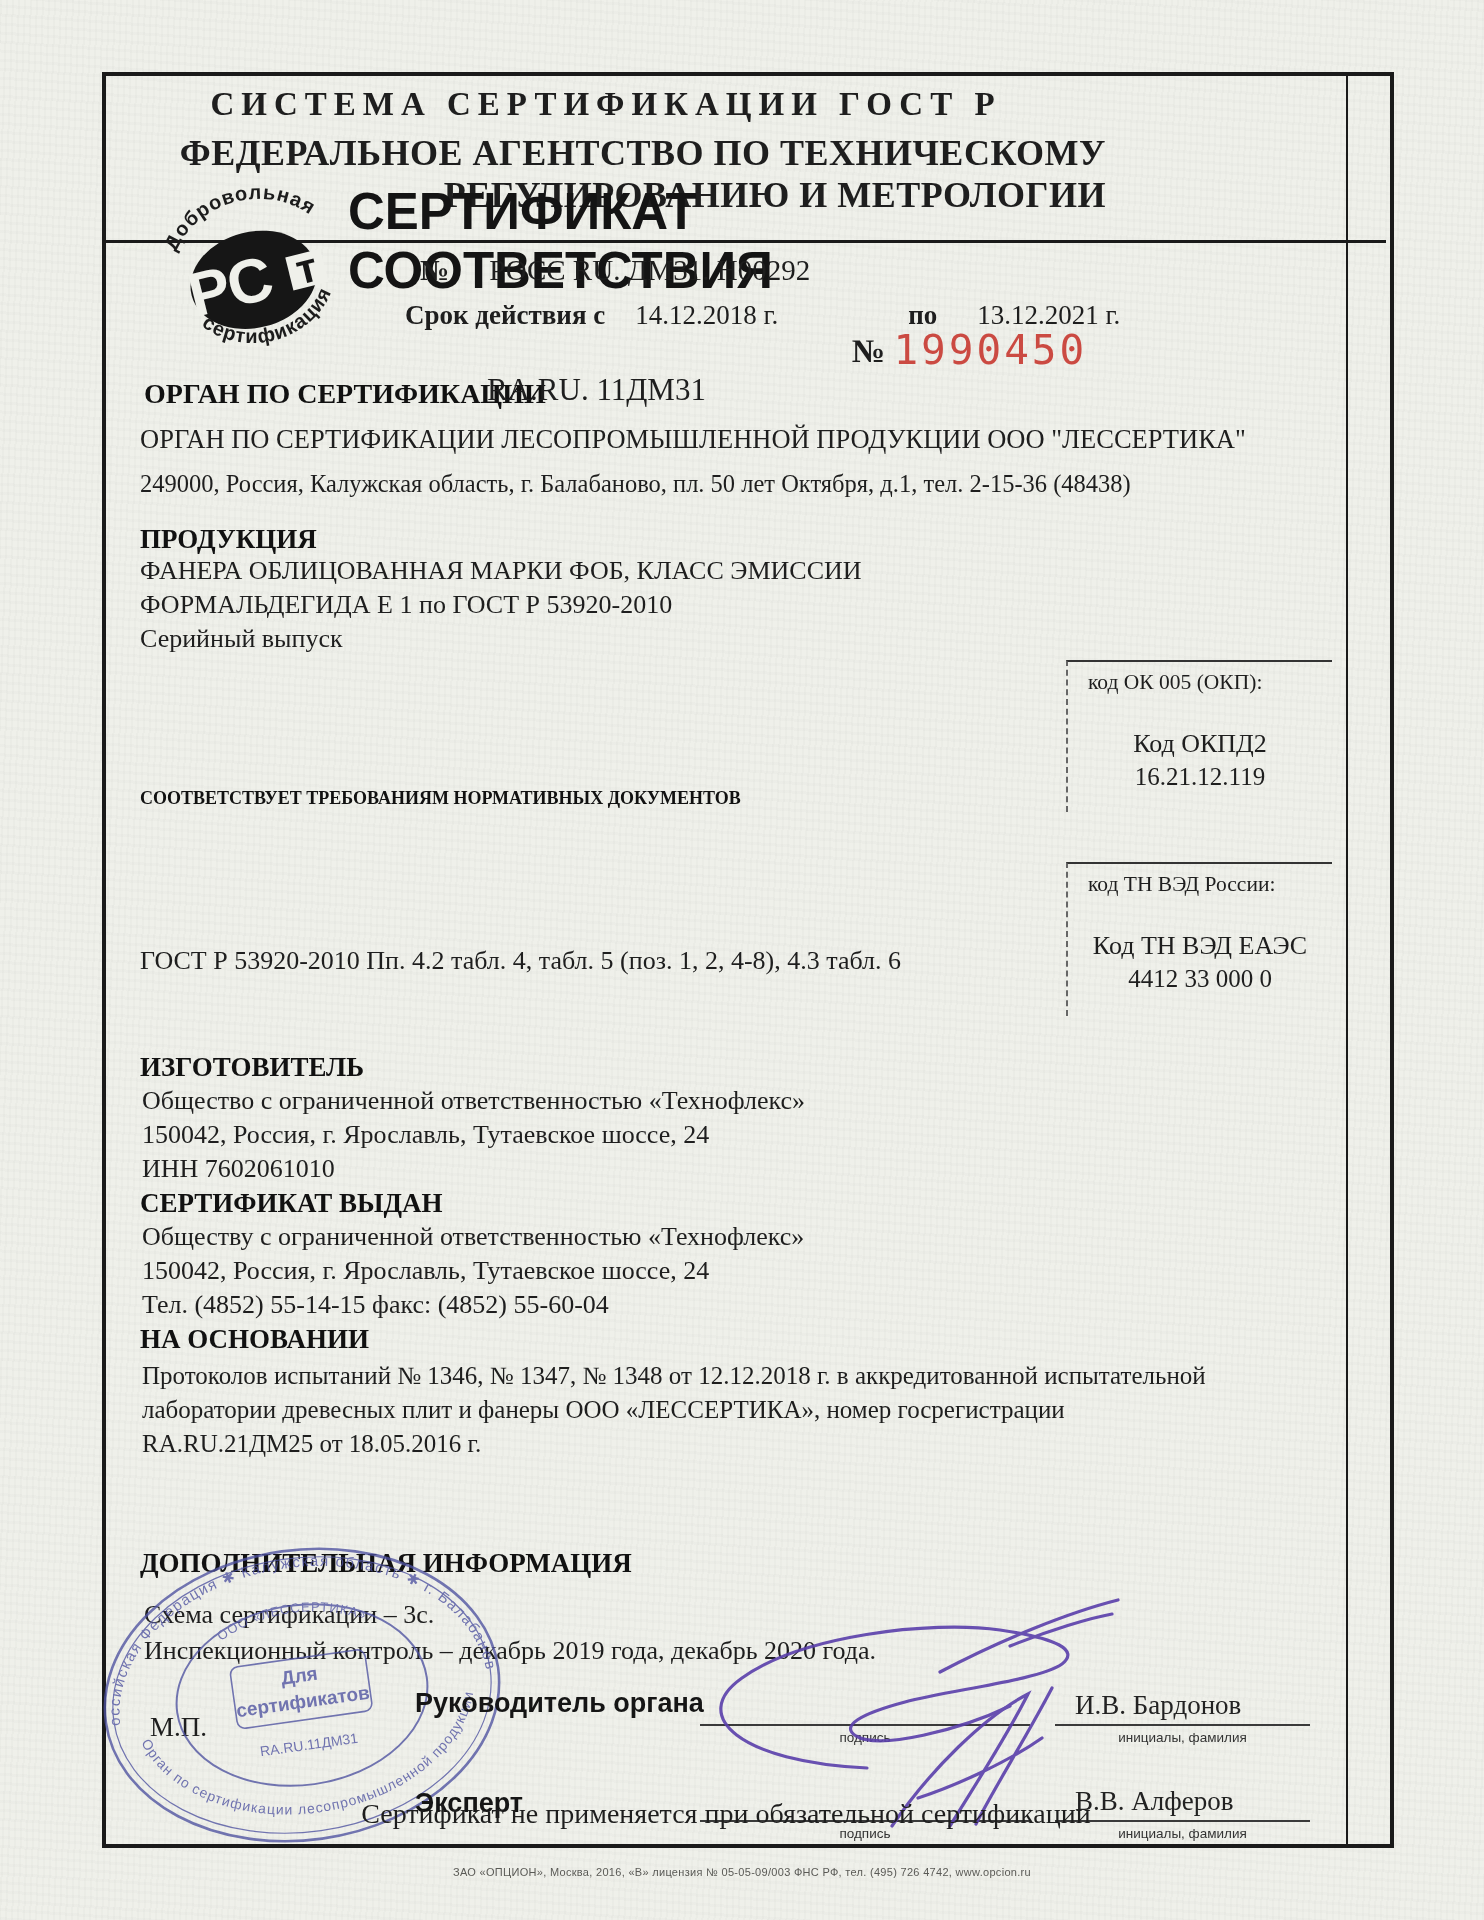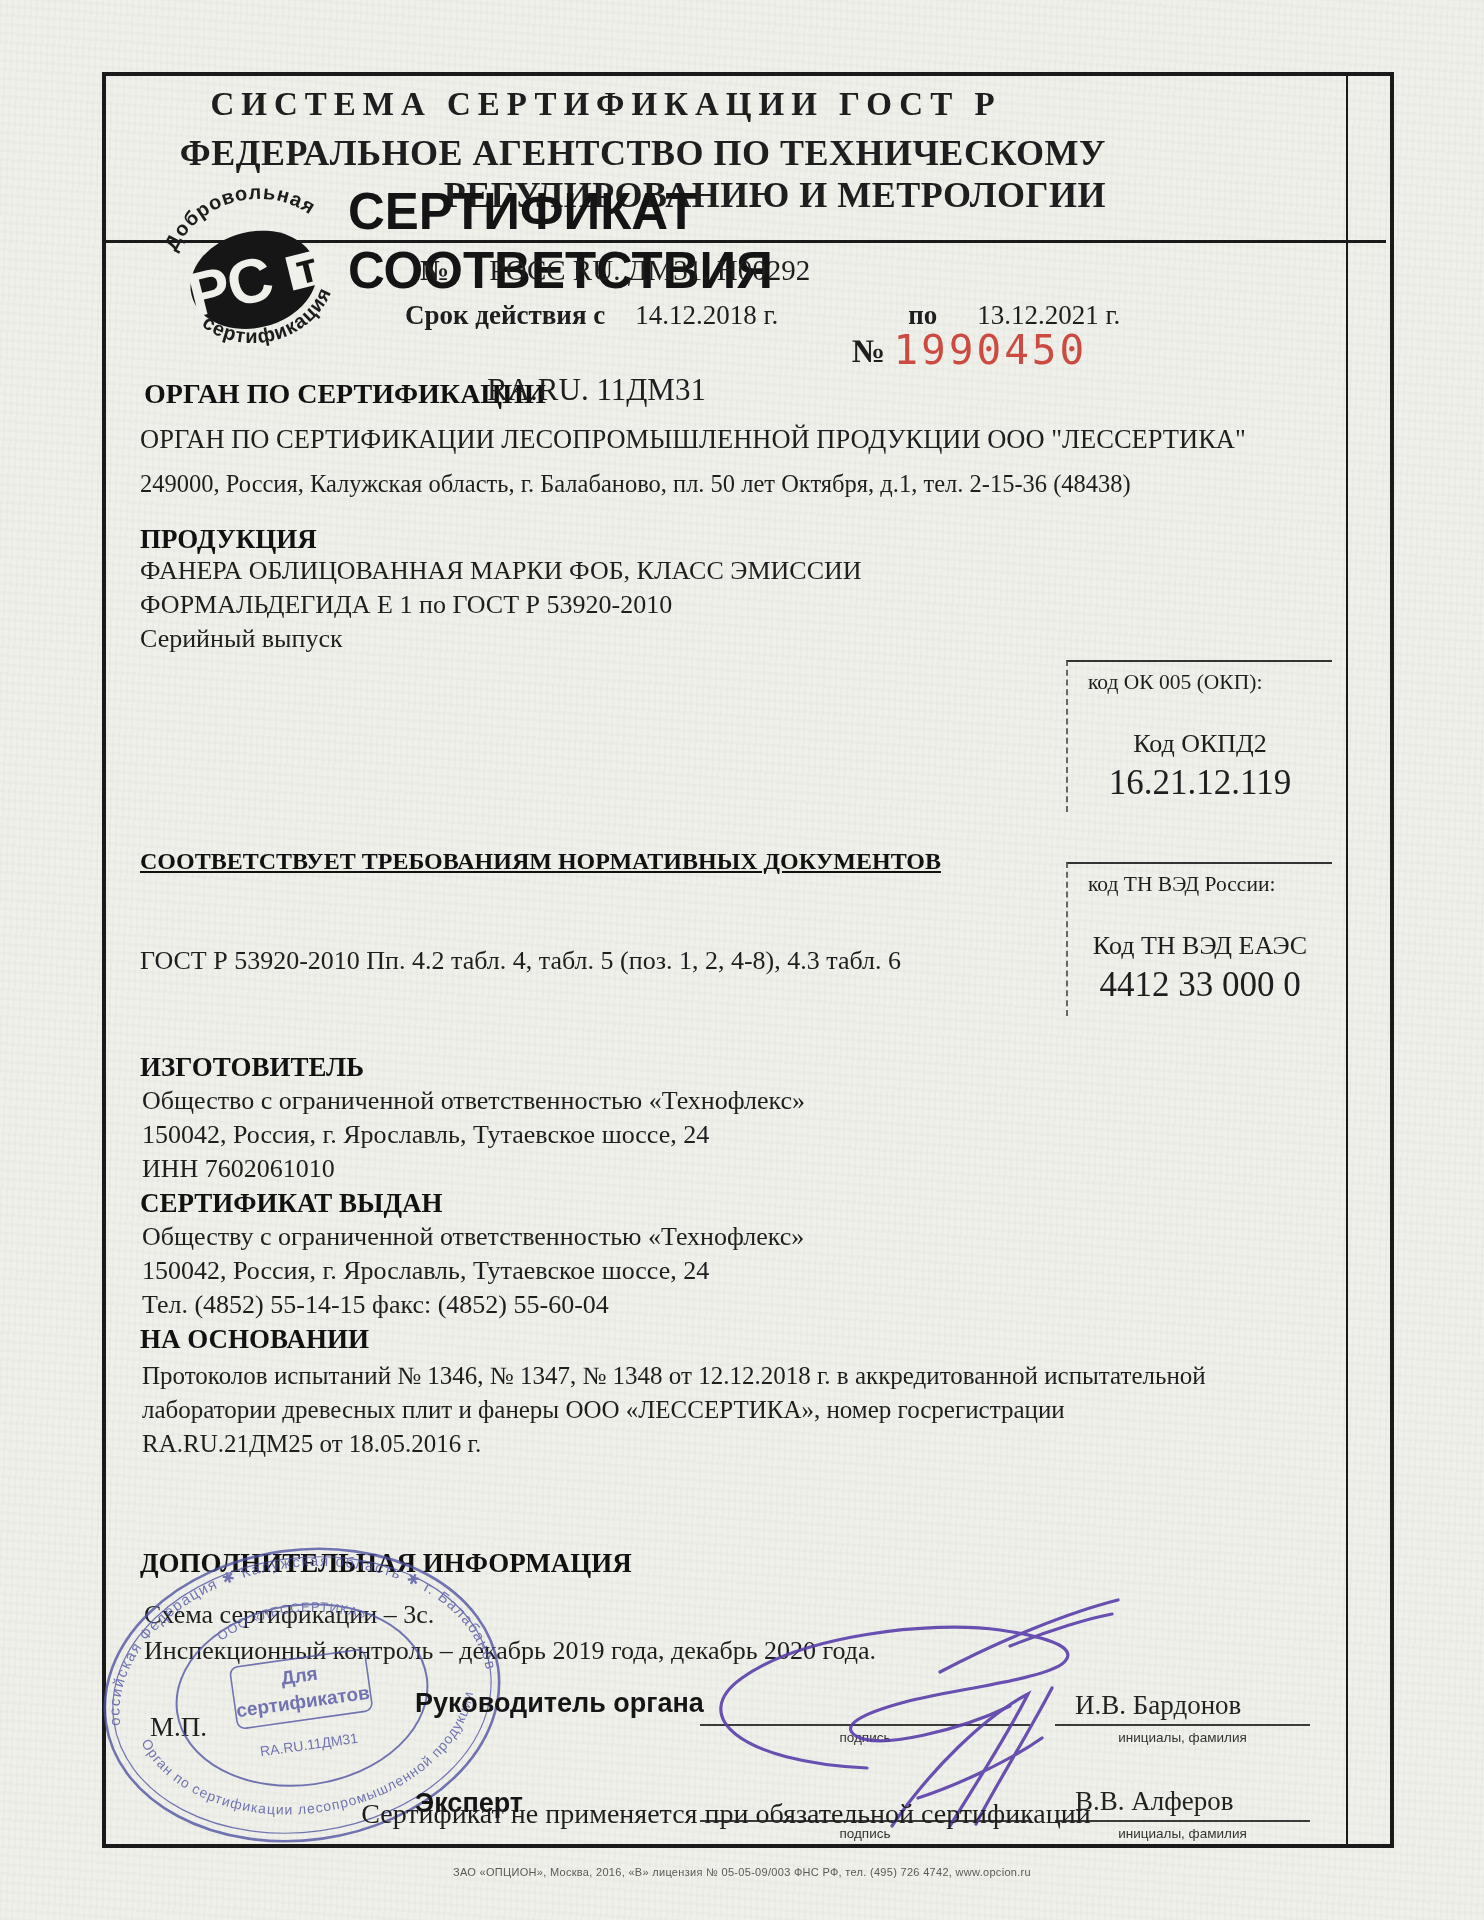--- a/index.html
+++ b/index.html
@@ -35,22 +35,22 @@
   .organ-addr{left:140px;top:470px;font-size:24.5px;}
   .prod-label{left:140px;top:524px;}
   .prod1{left:140px;top:556px;font-size:26px;}
   .prod2{left:140px;top:590px;font-size:26px;}
   .prod3{left:140px;top:624px;font-size:26px;}
   .code-box{left:1066px;width:264px;border-top:2px solid #333;border-left:2px dashed #666;}
   .okp-box{top:660px;height:150px;}
   .tnved-box{top:862px;height:152px;}
   .code-box .bh{margin:8px 0 0 20px;font-size:21.5px;}
   .code-box .bt{margin-top:34px;text-align:center;font-size:26px;}
-  .code-box .bv{margin-top:4px;text-align:center;font-size:35px;}
-  .conf-label{left:140px;top:848px;font-size:24px;text-decoration:underline;}
+  .code-box .bv{margin-top:4px;text-align:center;font-size:25px;}
+  .conf-label{left:140px;top:788px;font-size:18px;}
   .gost{left:140px;top:946px;font-size:26px;}
   .manuf-label{left:140px;top:1052px;}
   .m0{left:142px;top:1086px;font-size:26px;}
   .m1{left:142px;top:1120px;font-size:26px;}
   .m2{left:142px;top:1154px;font-size:26px;}
   .issued-label{left:140px;top:1188px;}
   .i0{left:142px;top:1222px;font-size:26px;}
   .i1{left:142px;top:1256px;font-size:26px;}
   .i2{left:142px;top:1290px;font-size:26px;text-align:right;}
   .basis-label{left:140px;top:1324px;}

